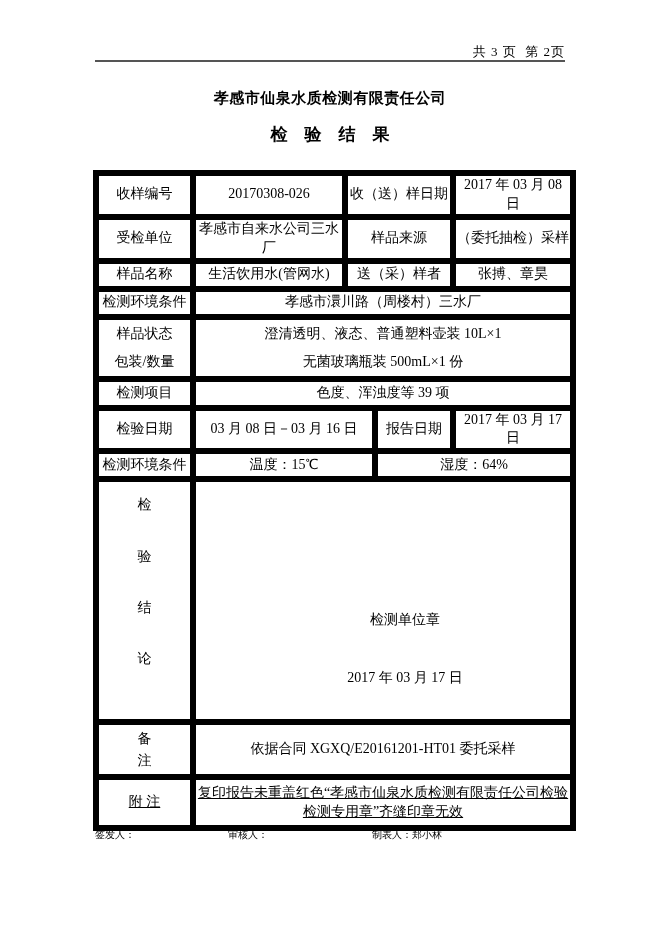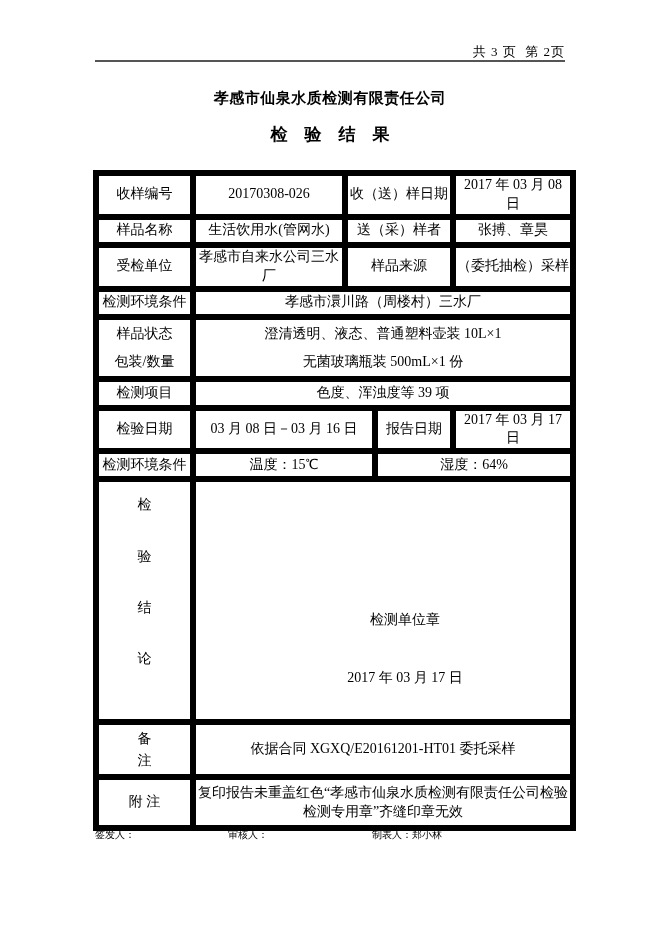--- a/index.html
+++ b/index.html
@@ -33,21 +33,21 @@
   }
   table.results td {
     border:6px solid #000000; padding:0; text-align:center; vertical-align:middle;
     overflow:hidden; line-height:1.35;
   }
   tr.h28 { height:28px; }
   tr.h29 { height:29px; }
   tr.h56 { height:56px; }
   tr.h237 { height:237px; }
   tr.h55 { height:55px; }
-  tr.h51 { height:51px; }
+  tr.h51 { height:51px;text-decoration:underline; }
   .two-line div { line-height:28px; height:28px; }
   
   td.concl-label > div.stack {
     display:flex; flex-direction:column; justify-content:space-between;
     align-items:center; height:173px; padding:14px 0 50px 0;
   }
   td.concl-value { vertical-align:top; }
   td.concl-value .inner {
     display:flex; flex-direction:column; align-items:center;
     padding-top:96px;
@@ -97,31 +97,31 @@
 
     <tbody>
         <tr class="h28">
       <td>收样编号</td>
       <td>20170308-026</td>
       <td colspan="2">收（送）样日期</td>
       <td>2017 年 03 月 08 日</td>
     </tr>
 
     <tr class="h28">
+      <td>受检单位</td>
+      <td>孝感市自来水公司三水厂</td>
+      <td colspan="2">样品来源</td>
+      <td>（委托抽检）采样</td>
+    </tr>
+
+    <tr class="h28">
       <td>样品名称</td>
       <td>生活饮用水(管网水)</td>
       <td colspan="2">送（采）样者</td>
       <td>张搏、章昊</td>
-    </tr>
-
-    <tr class="h28">
-      <td>受检单位</td>
-      <td>孝感市自来水公司三水厂</td>
-      <td colspan="2">样品来源</td>
-      <td>（委托抽检）采样</td>
     </tr>
 
     <tr class="h28">
       <td>检测环境条件</td>
       <td colspan="4">孝感市澴川路（周楼村）三水厂</td>
     </tr>
 
     <tr class="h56">
       <td class="two-line">
         <div>样品状态</div>

